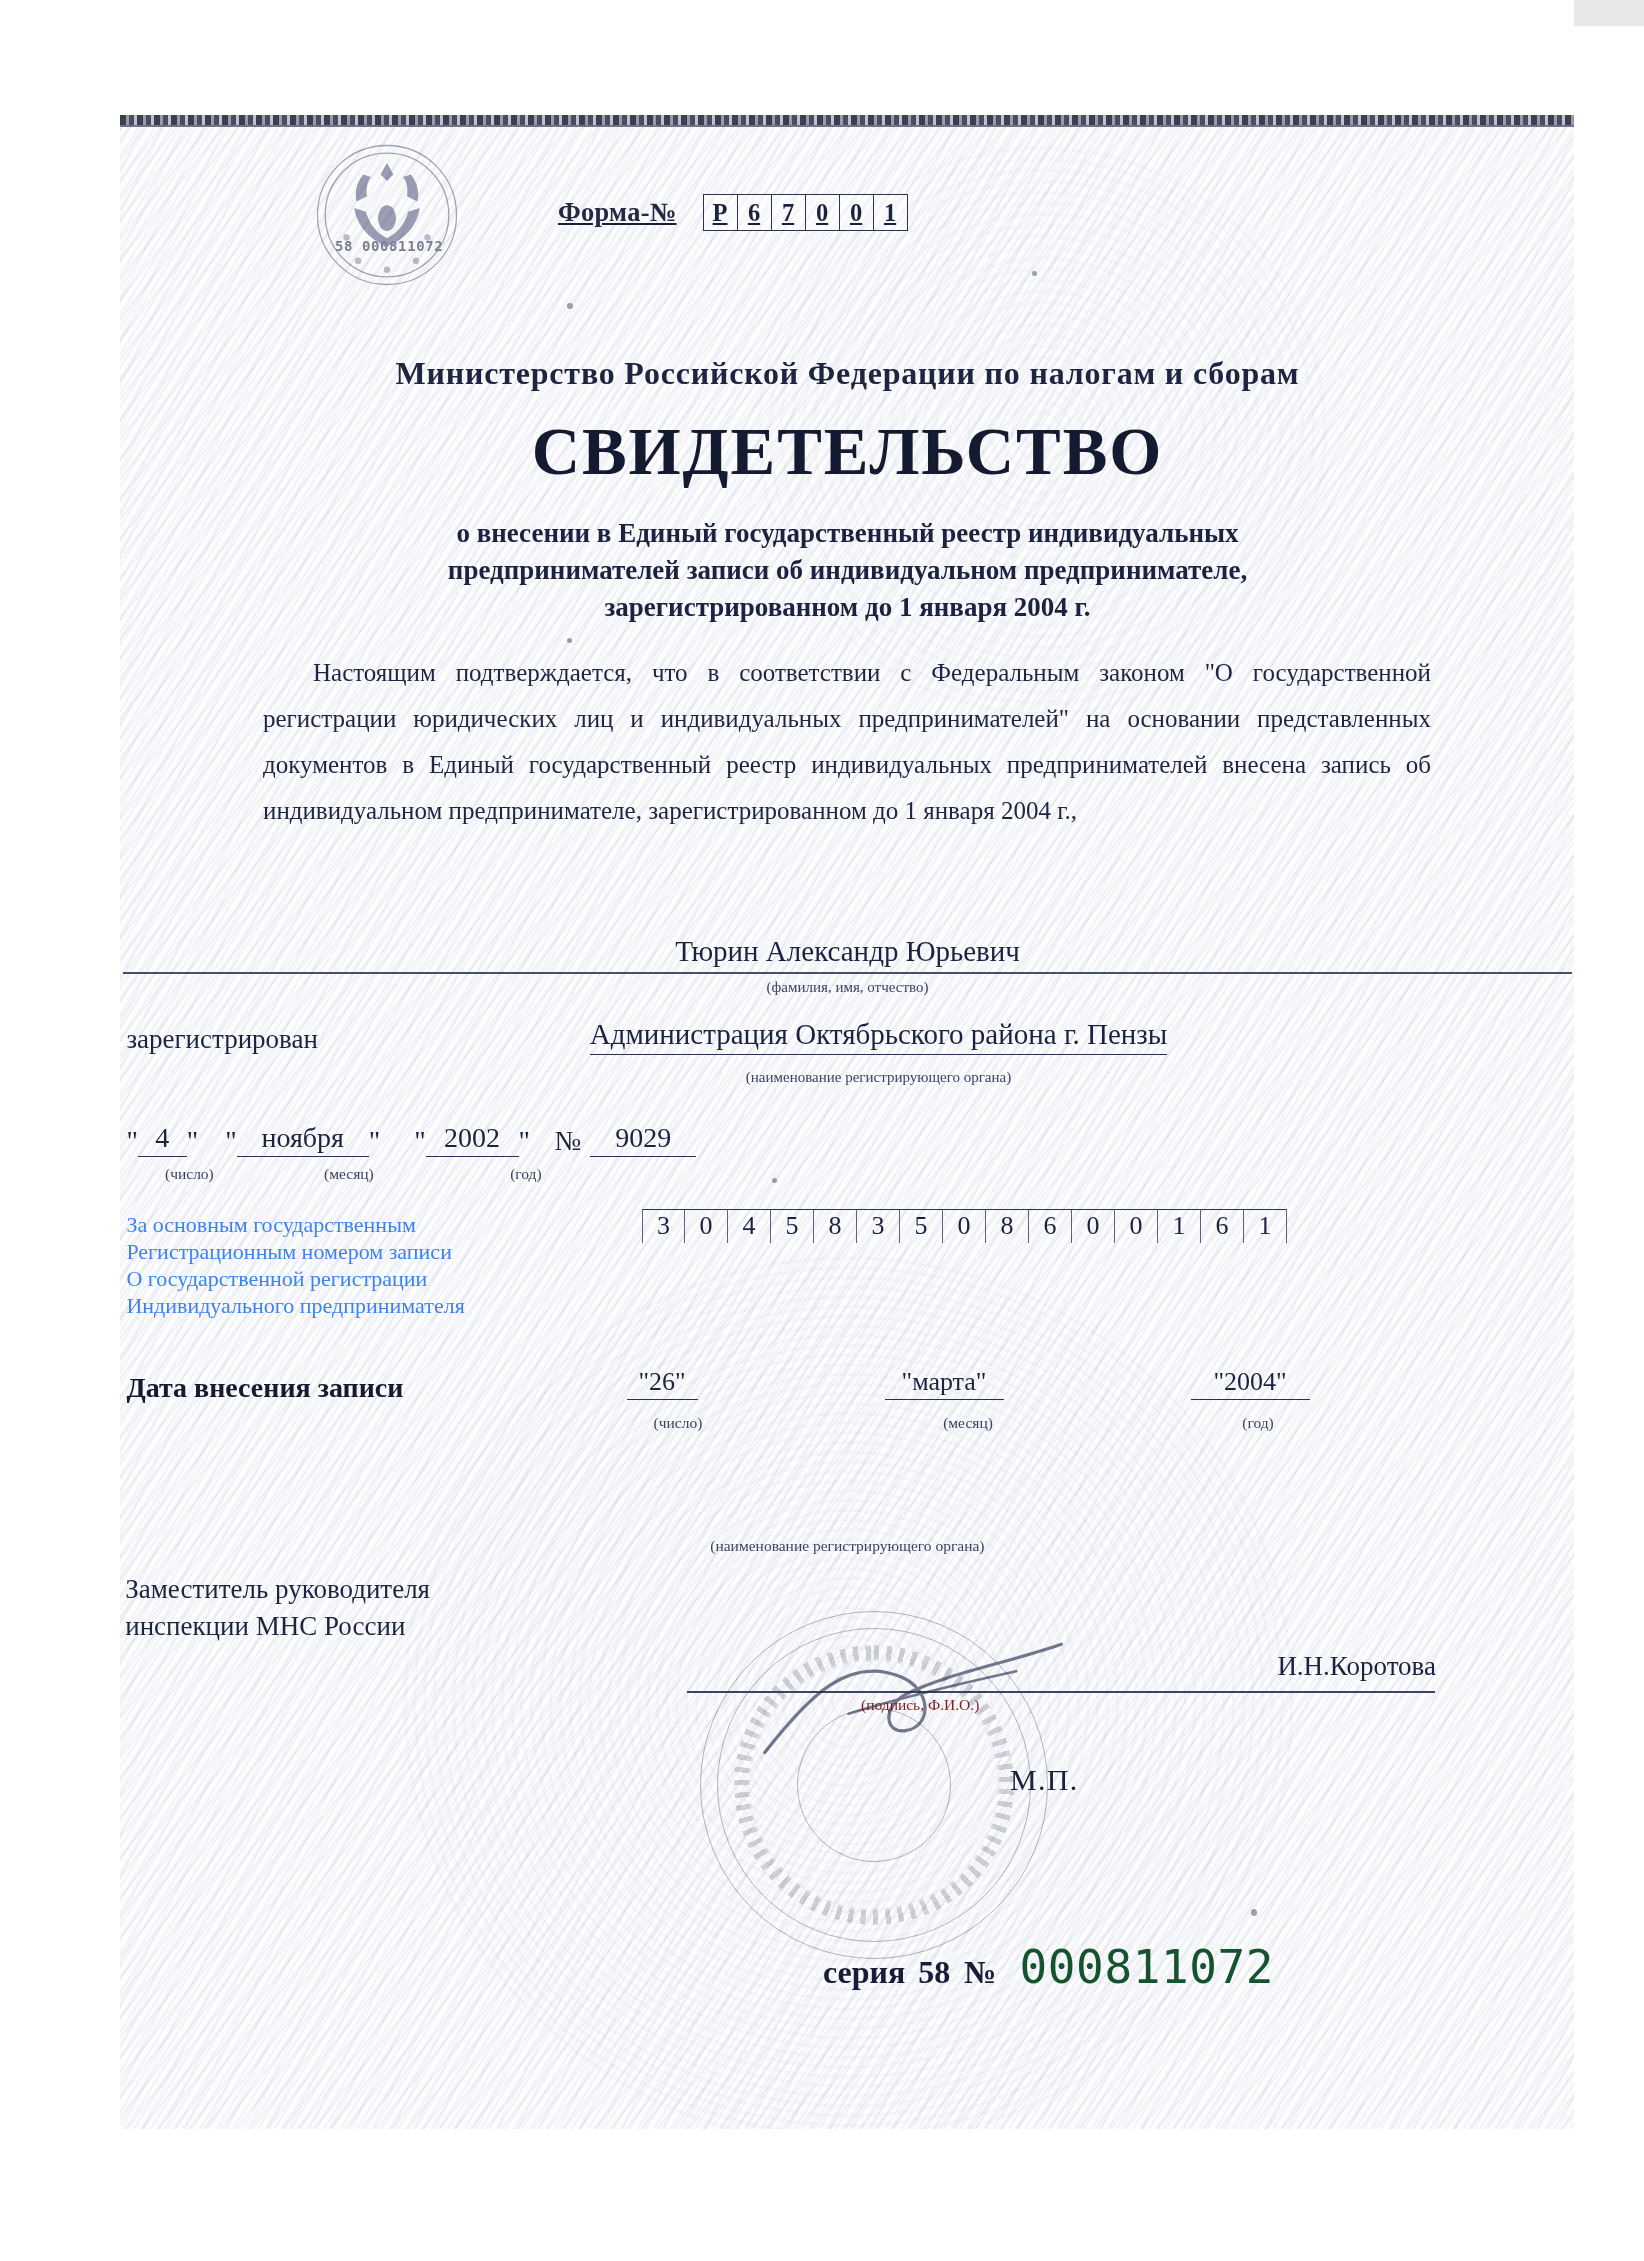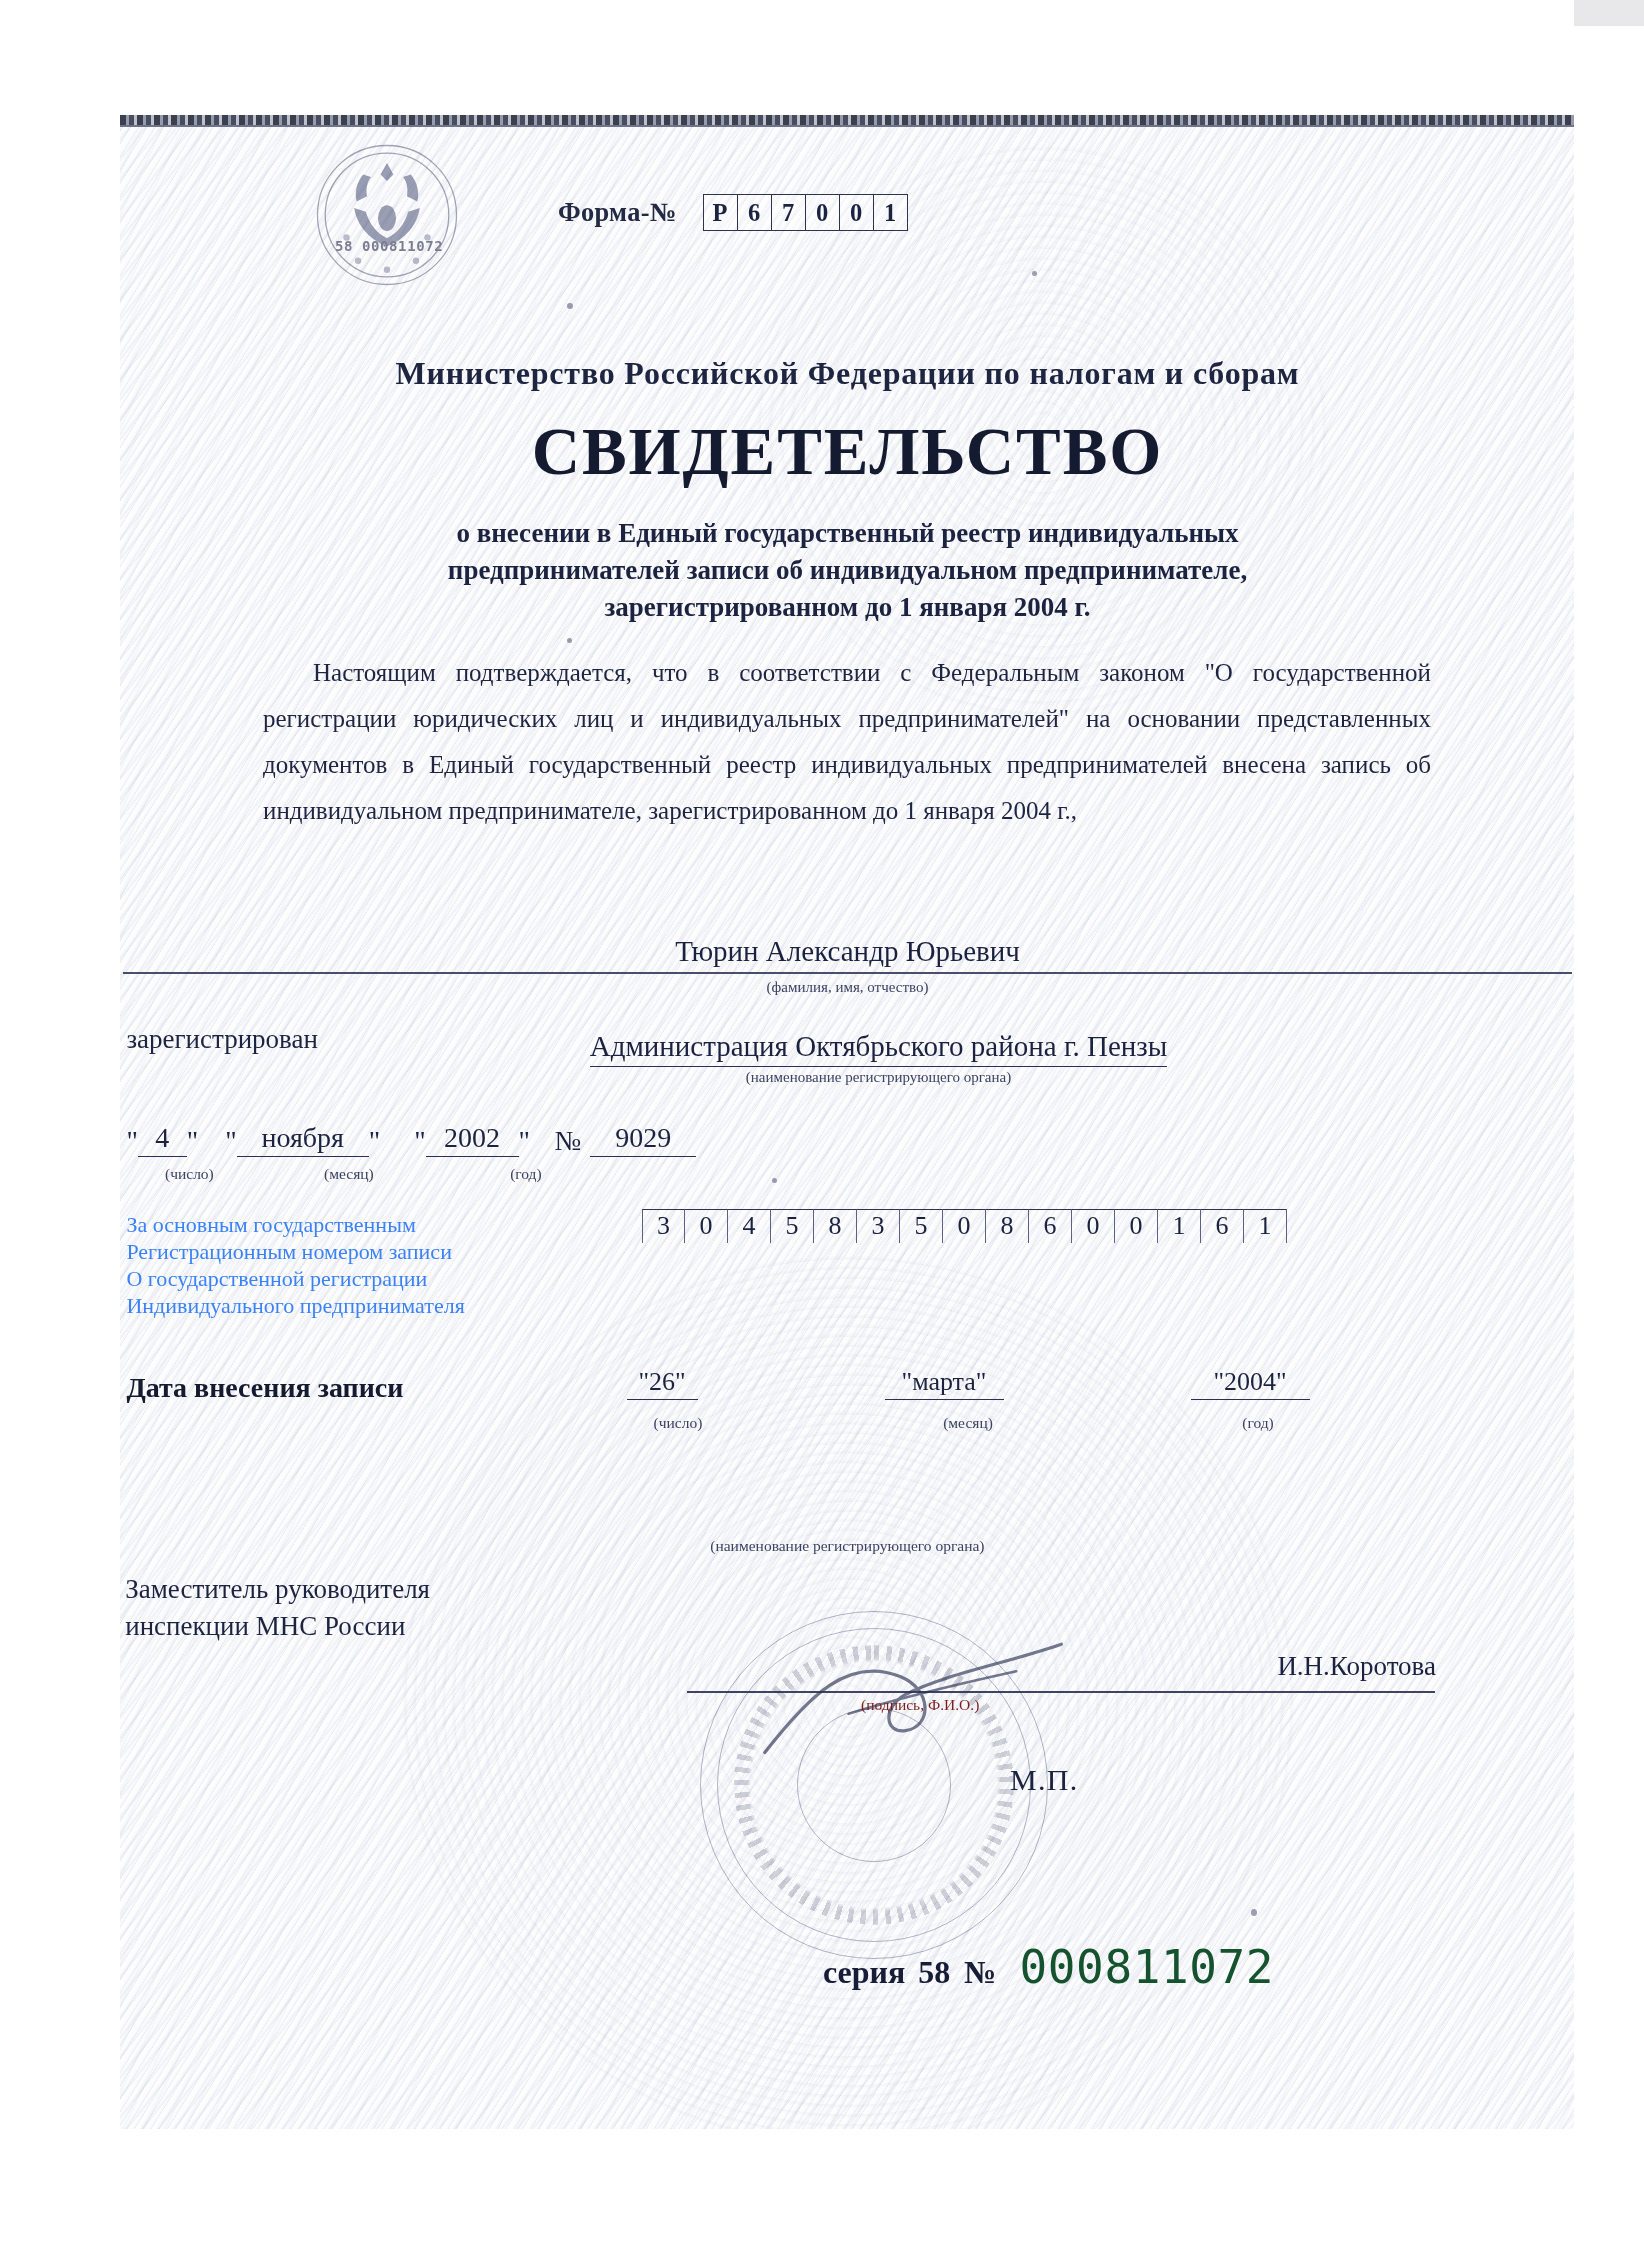--- a/index.html
+++ b/index.html
@@ -141,21 +141,21 @@
   #content {
     position: absolute;
     inset: 0;
     z-index: 10;
   }
   .abs { position: absolute; }
 
   
   #form-no-row {
     left: 438px; top: 79px;
-    display: flex; align-items: center;
+    display: flex; align-items: center; text-decoration: underline;
   }
   #form-no-label {
     font-size: 26.4px;
     font-weight: 700;
     letter-spacing: 0.3px;
     color: #232a44;
     margin-right: 26px;
     white-space: nowrap;
   }
   #form-no-boxes { display: flex; }
@@ -263,21 +263,20 @@
   
   #reg-label {
     left: 6.4px; top: 909px;
     font-size: 27px;
     color: #1d2441;
     white-space: nowrap;
   }
   #reg-body-wrap {
     left: 378px; top: 903px; width: 761px;
     text-align: center;
-    margin-top: 12px;
   }
   #reg-body-value {
     font-size: 29px;
     color: #1b2240;
     border-bottom: 1.9px solid #2a3150;
     padding-bottom: 3.2px;
     display: inline-block;
     white-space: nowrap;
   }
   #reg-body-caption {

